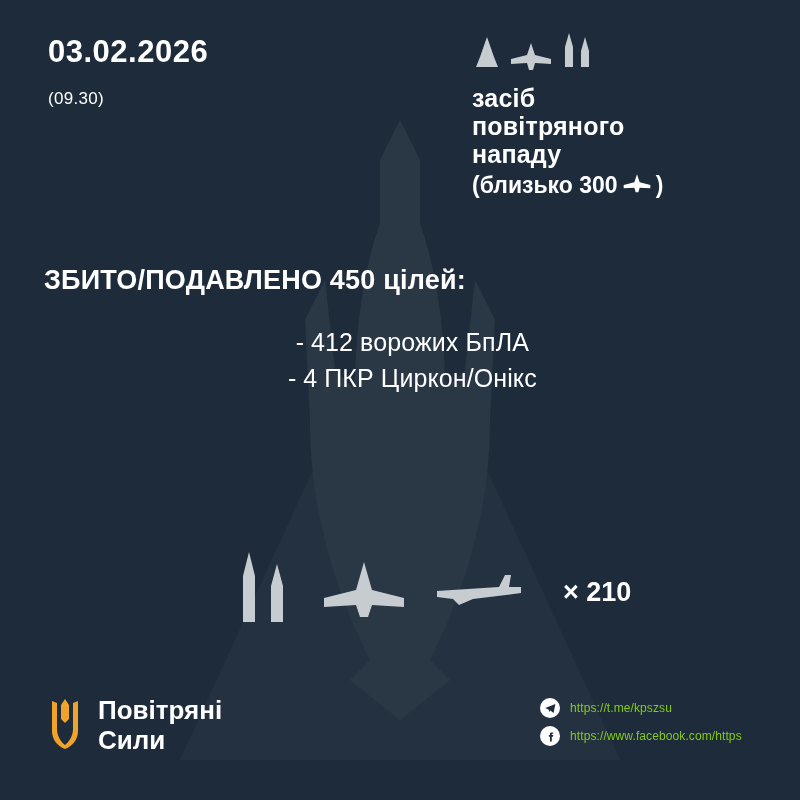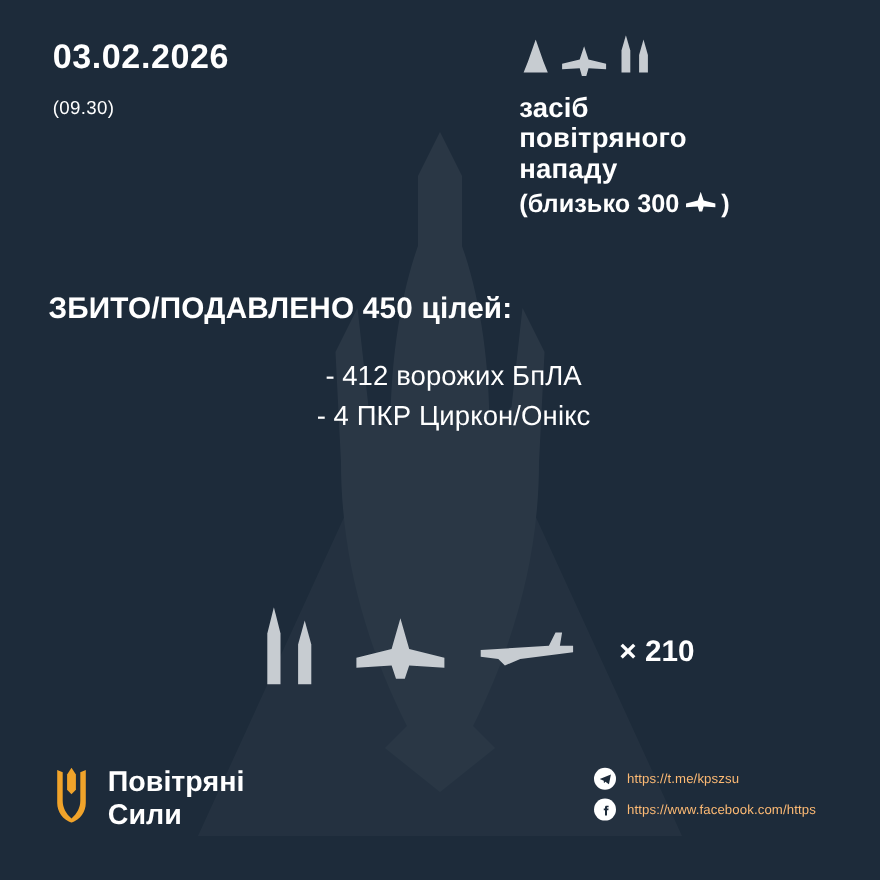--- a/index.html
+++ b/index.html
@@ -165,21 +165,21 @@
     top: 694px;
   }
   .link-row {
     display: flex;
     align-items: center;
     gap: 10px;
     height: 28px;
   }
   .link-text {
     font-size: 12px;
-    color: #fdba74;
+    color: #84cc16;
     letter-spacing: 0.1px;
   }
   .social-dot {
     width: 20px;
     height: 20px;
     border-radius: 50%;
     background: #ffffff;
     display: flex;
     align-items: center;
     justify-content: center;

